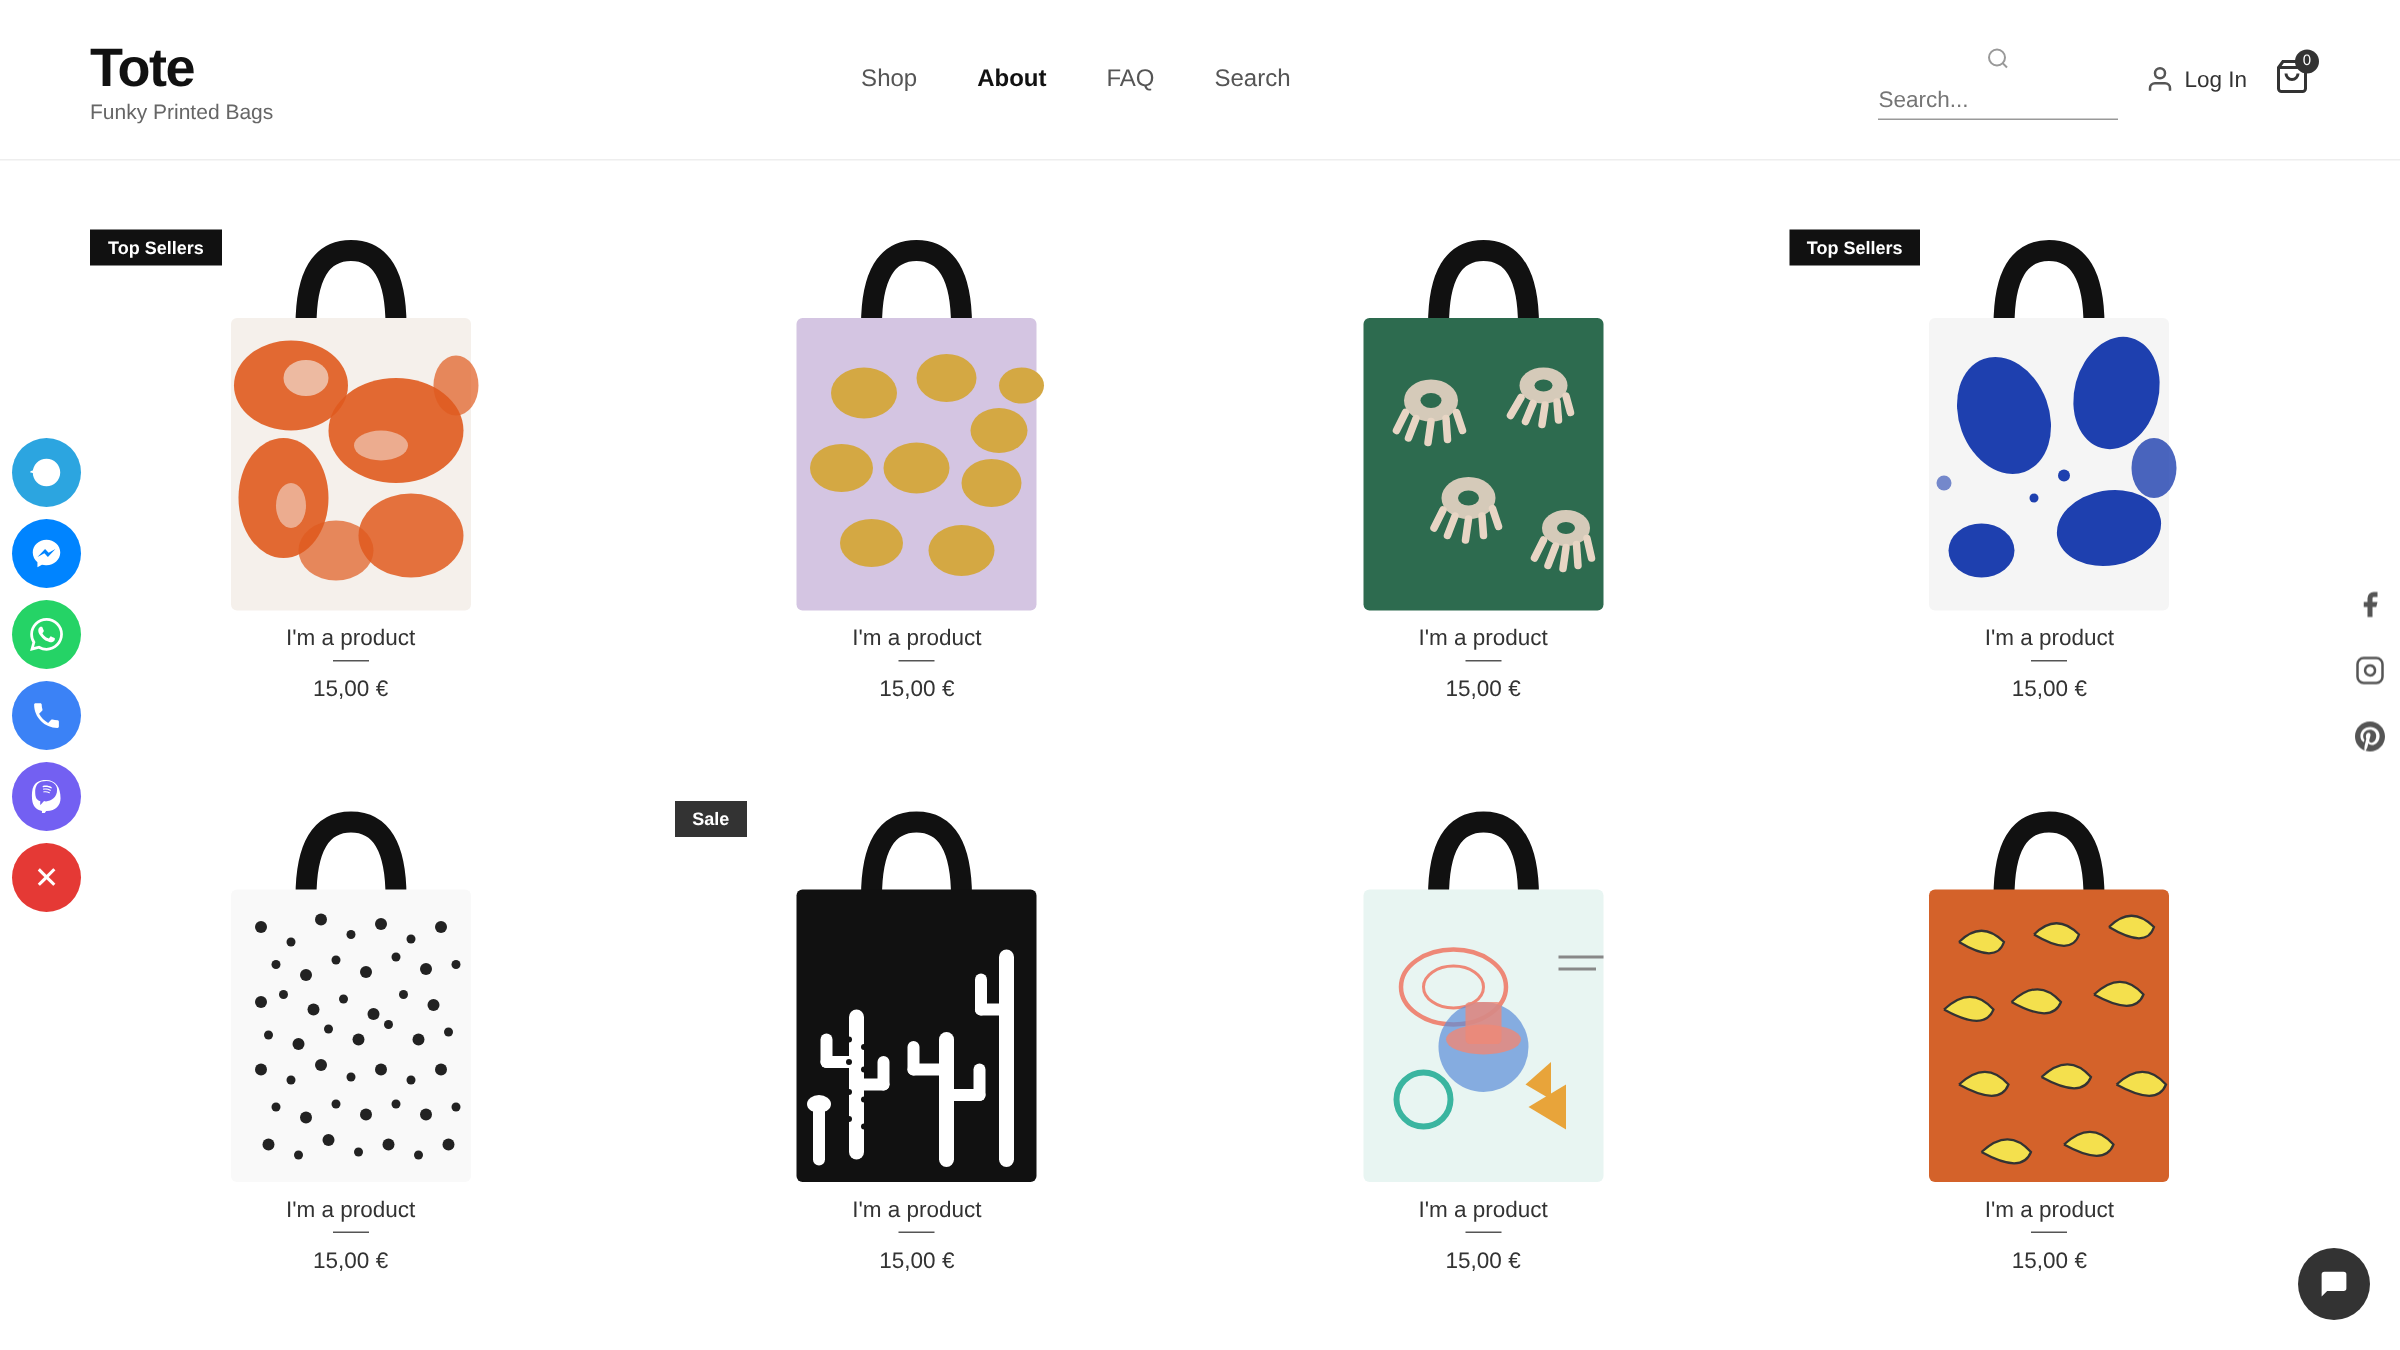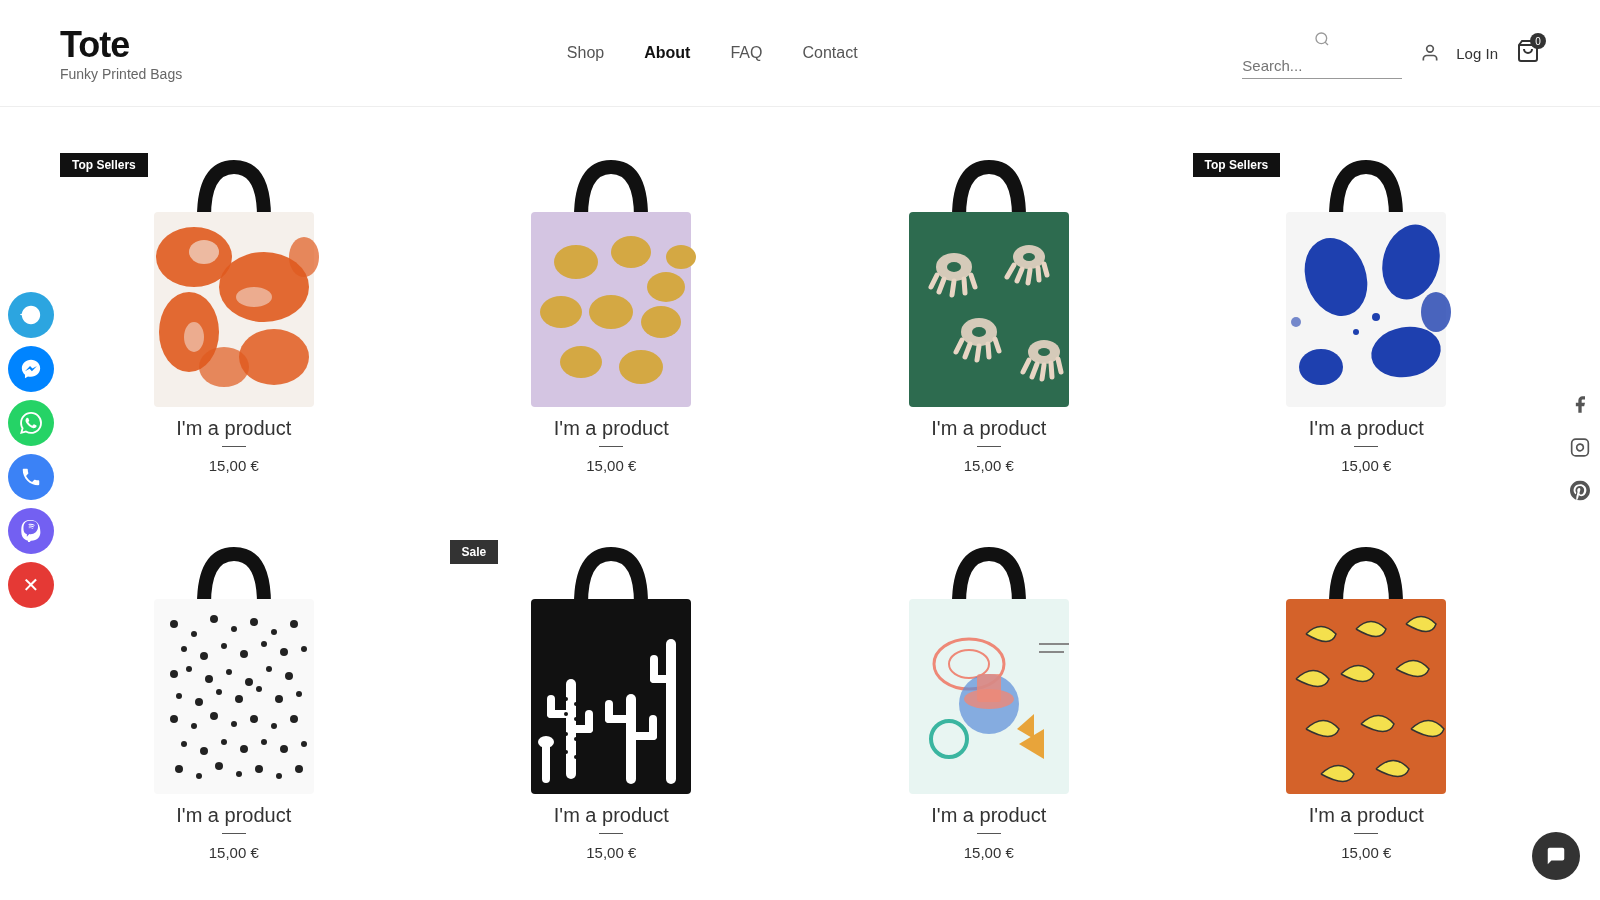--- a/index.html
+++ b/index.html
@@ -27,21 +27,21 @@
       align-items: center;
       border-bottom: 1px solid #999;
       padding: 4px 0;
       gap: 6px;
       flex-direction: column;
     }
     .search-box input {
       border: none; outline: none; font-size: 15px; color: #555; width: 160px; background: transparent;
     }
     .search-icon-wrap { color: #888; }
-    .login-btn { display: flex; align-items: center; gap: 16px; font-size: 15px; color: #333; cursor: pointer; }
+    .login-btn { display: flex; align-items: center; gap: 6px; font-size: 15px; color: #333; cursor: pointer; }
     .cart-badge {
       position: absolute; top: -6px; right: -6px;
       background: #333; color: #fff; border-radius: 50%;
       width: 16px; height: 16px; font-size: 10px;
       display: flex; align-items: center; justify-content: center;
     }
 
     
     main { padding: 30px 60px; }
 
@@ -56,21 +56,21 @@
     .badge {
       position: absolute; top: 16px; left: 0;
       background: #111; color: #fff;
       font-size: 12px; font-weight: 600;
       padding: 5px 12px;
       z-index: 2;
     }
     .badge.sale { background: #333; margin-left: 12px; }
 
     .product-name {
-      font-size: 20px; color: #333; margin-bottom: 6px;
+      font-size: 15px; color: #333; margin-bottom: 6px;
     }
     .product-divider {
       width: 24px; height: 1px; background: #555;
       margin: 0 auto 10px;
     }
     .product-price { font-size: 15px; color: #333; }
 
     
     .social-sidebar {
       position: fixed; left: 0; top: 50%; transform: translateY(-50%);
@@ -174,21 +174,21 @@
 
 <header>
   <div class="brand">
     <span class="brand-title">Tote</span>
     <span class="brand-sub">Funky Printed Bags</span>
   </div>
   <nav>
     <a href="#">Shop</a>
     <a href="#" class="active">About</a>
     <a href="#">FAQ</a>
-    <a href="#">Contact</a>
+    <a href="#">Search</a>
   </nav>
   <div class="header-right">
     <div class="search-box">
       <span class="search-icon-wrap">
         <svg width="16" height="16" viewBox="0 0 24 24" fill="none" stroke="#999" stroke-width="2">
             <circle cx="11" cy="11" r="8"></circle>
             <line x1="21" y1="21" x2="16.65" y2="16.65"></line>
           </svg>
       </span>
       <input type="text" placeholder="Search..." style="">

